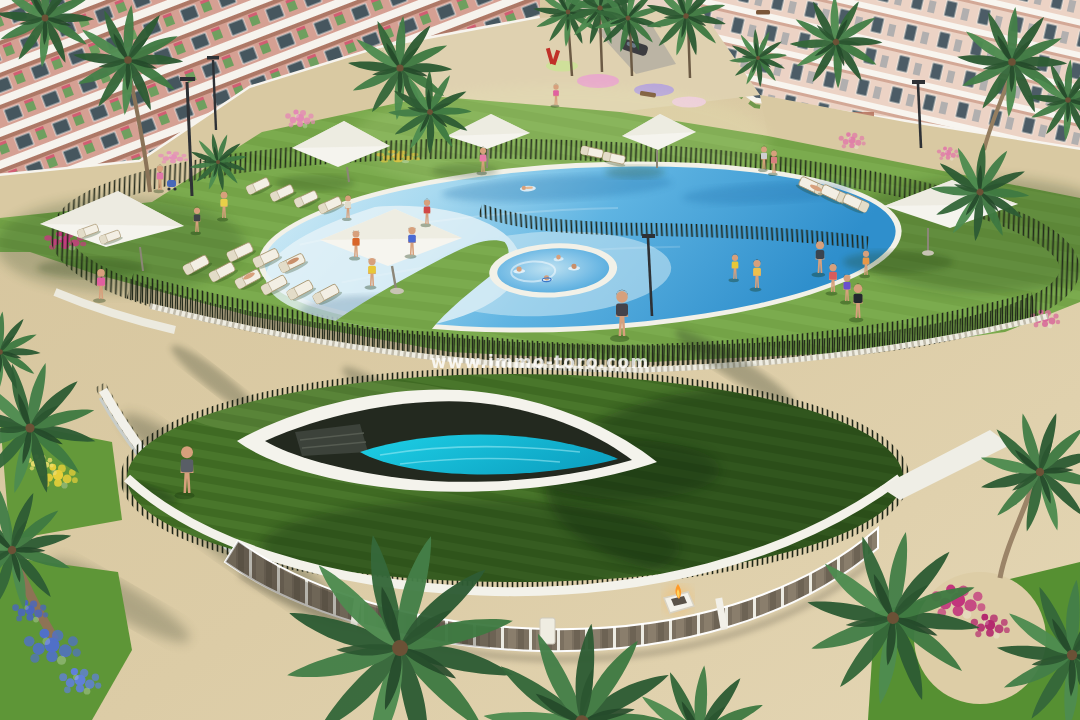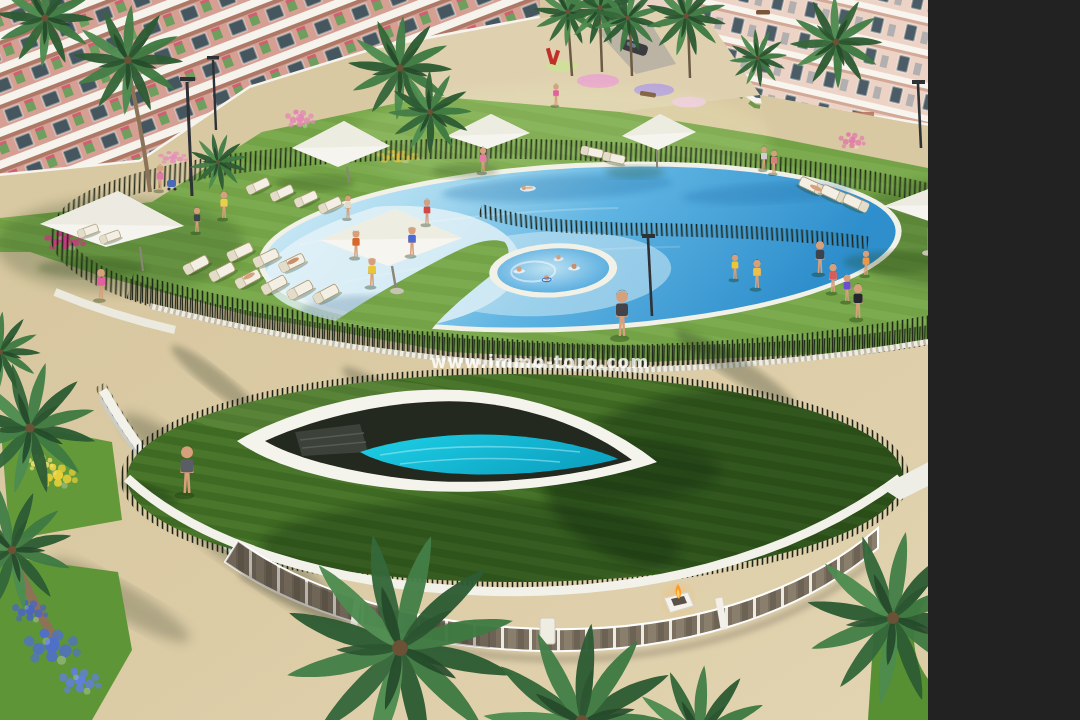--- a/index.html
+++ b/index.html
@@ -1,16 +1,16 @@
 <!DOCTYPE html>
 <html><head>
 <meta charset="utf-8">
 <style>
   html,body{margin:0;padding:0;background:#222;}
-  .stage{position:relative;width:928px;height:720px;overflow:hidden;background:#14b8a6;
+  .stage{position:relative;width:1080px;height:720px;overflow:hidden;background:#14b8a6;
          font-family:"DejaVu Sans","Liberation Sans",sans-serif;}
   .stage svg{display:block;width:1080px;height:720px;}
   .watermark-text{font-family:"DejaVu Sans","Liberation Sans",sans-serif;font-size:17px;font-weight:bold;
          letter-spacing:1.2px;fill:rgba(255,255,255,0.8);}
 </style>
 </head>
 <body>
 
 <div class="stage">
 <svg viewBox="0 0 1080 720">

